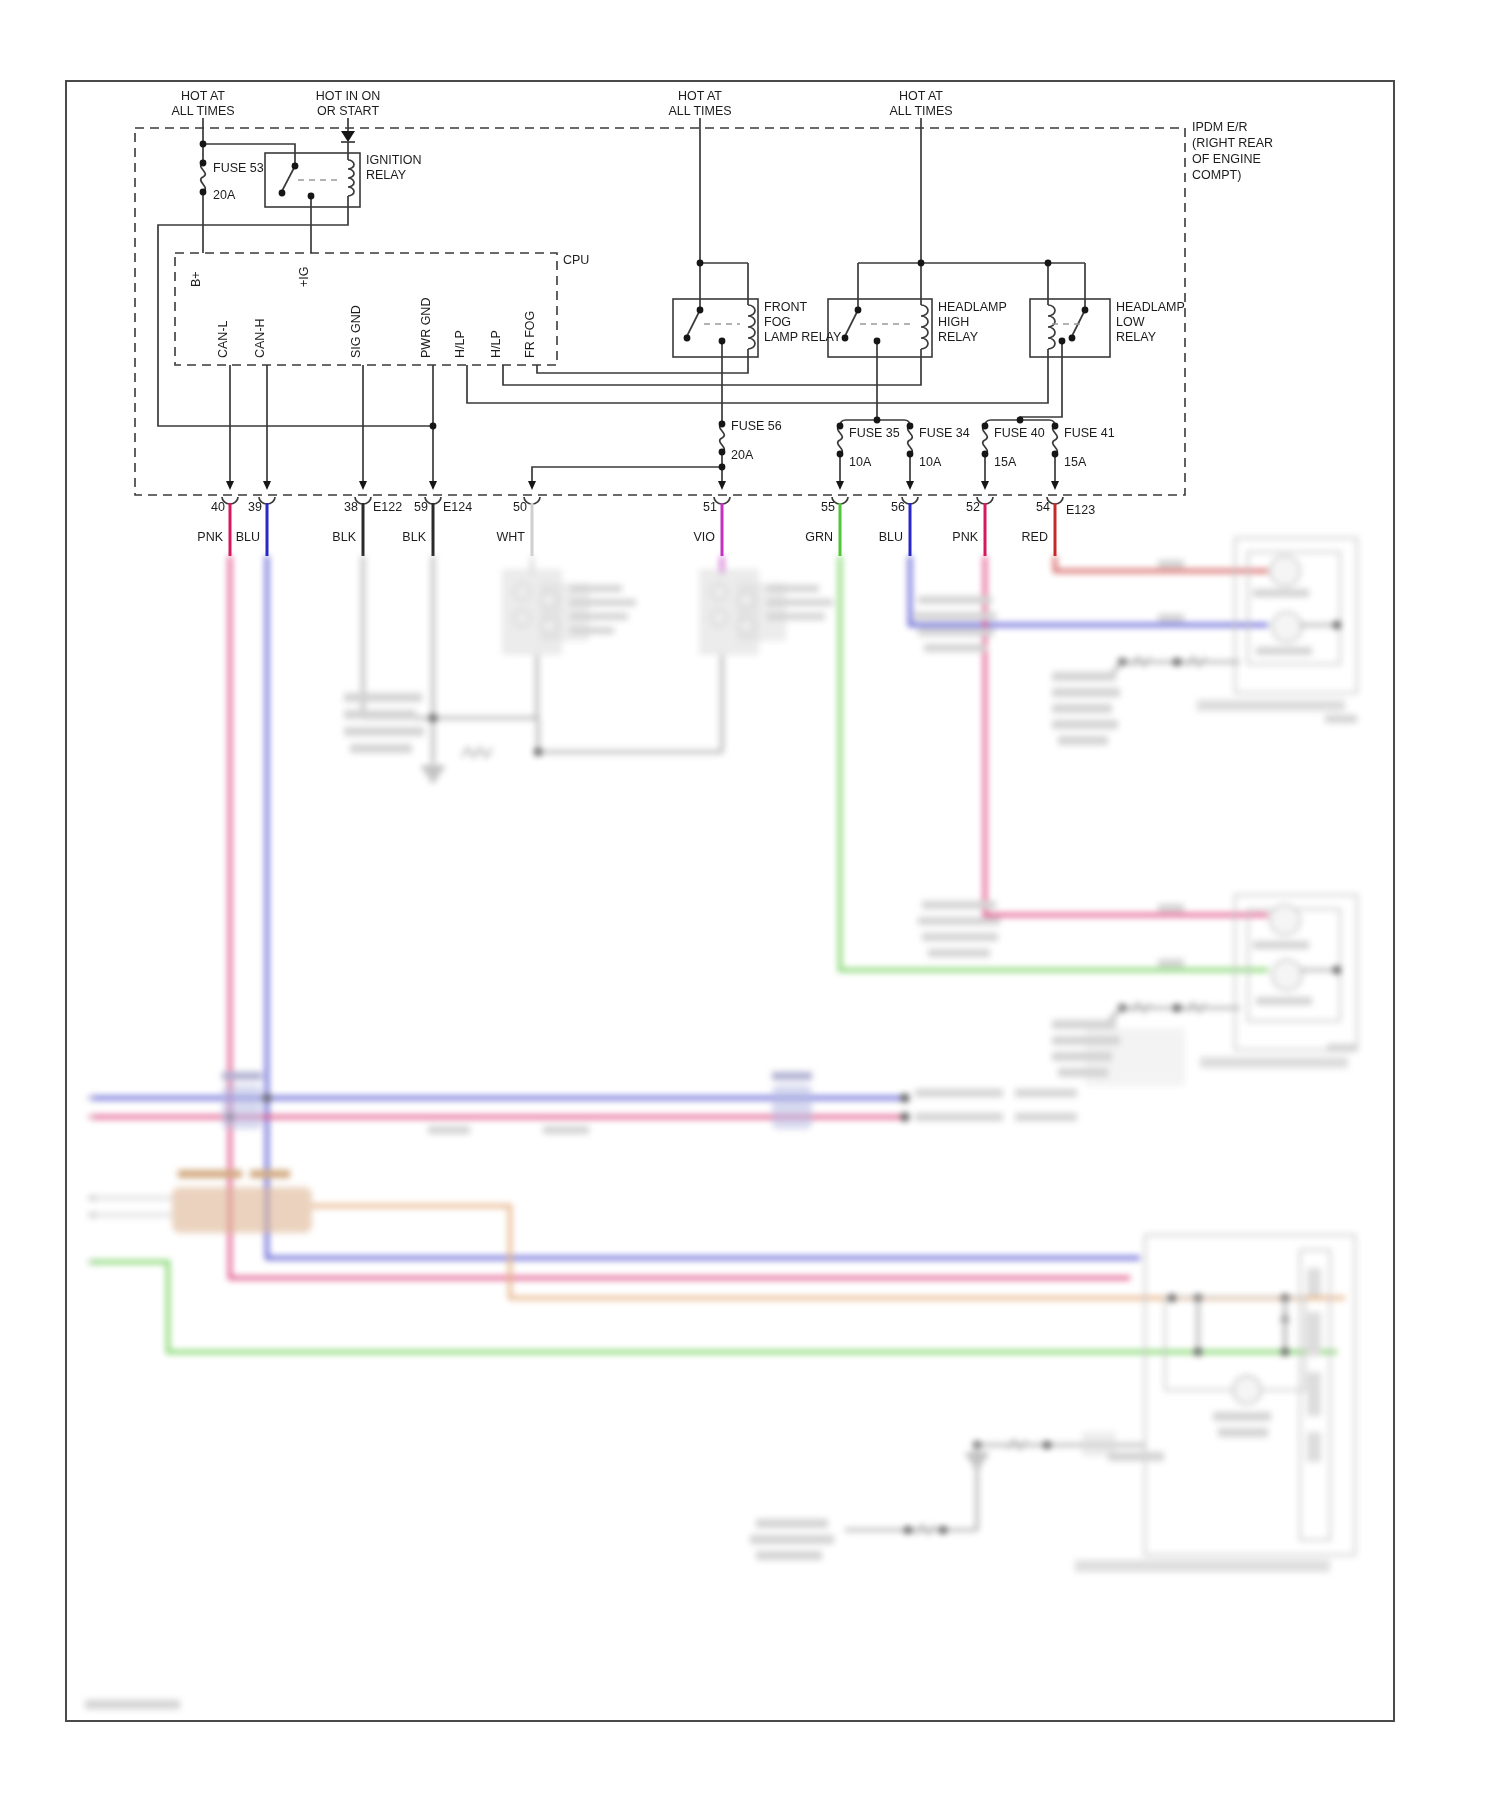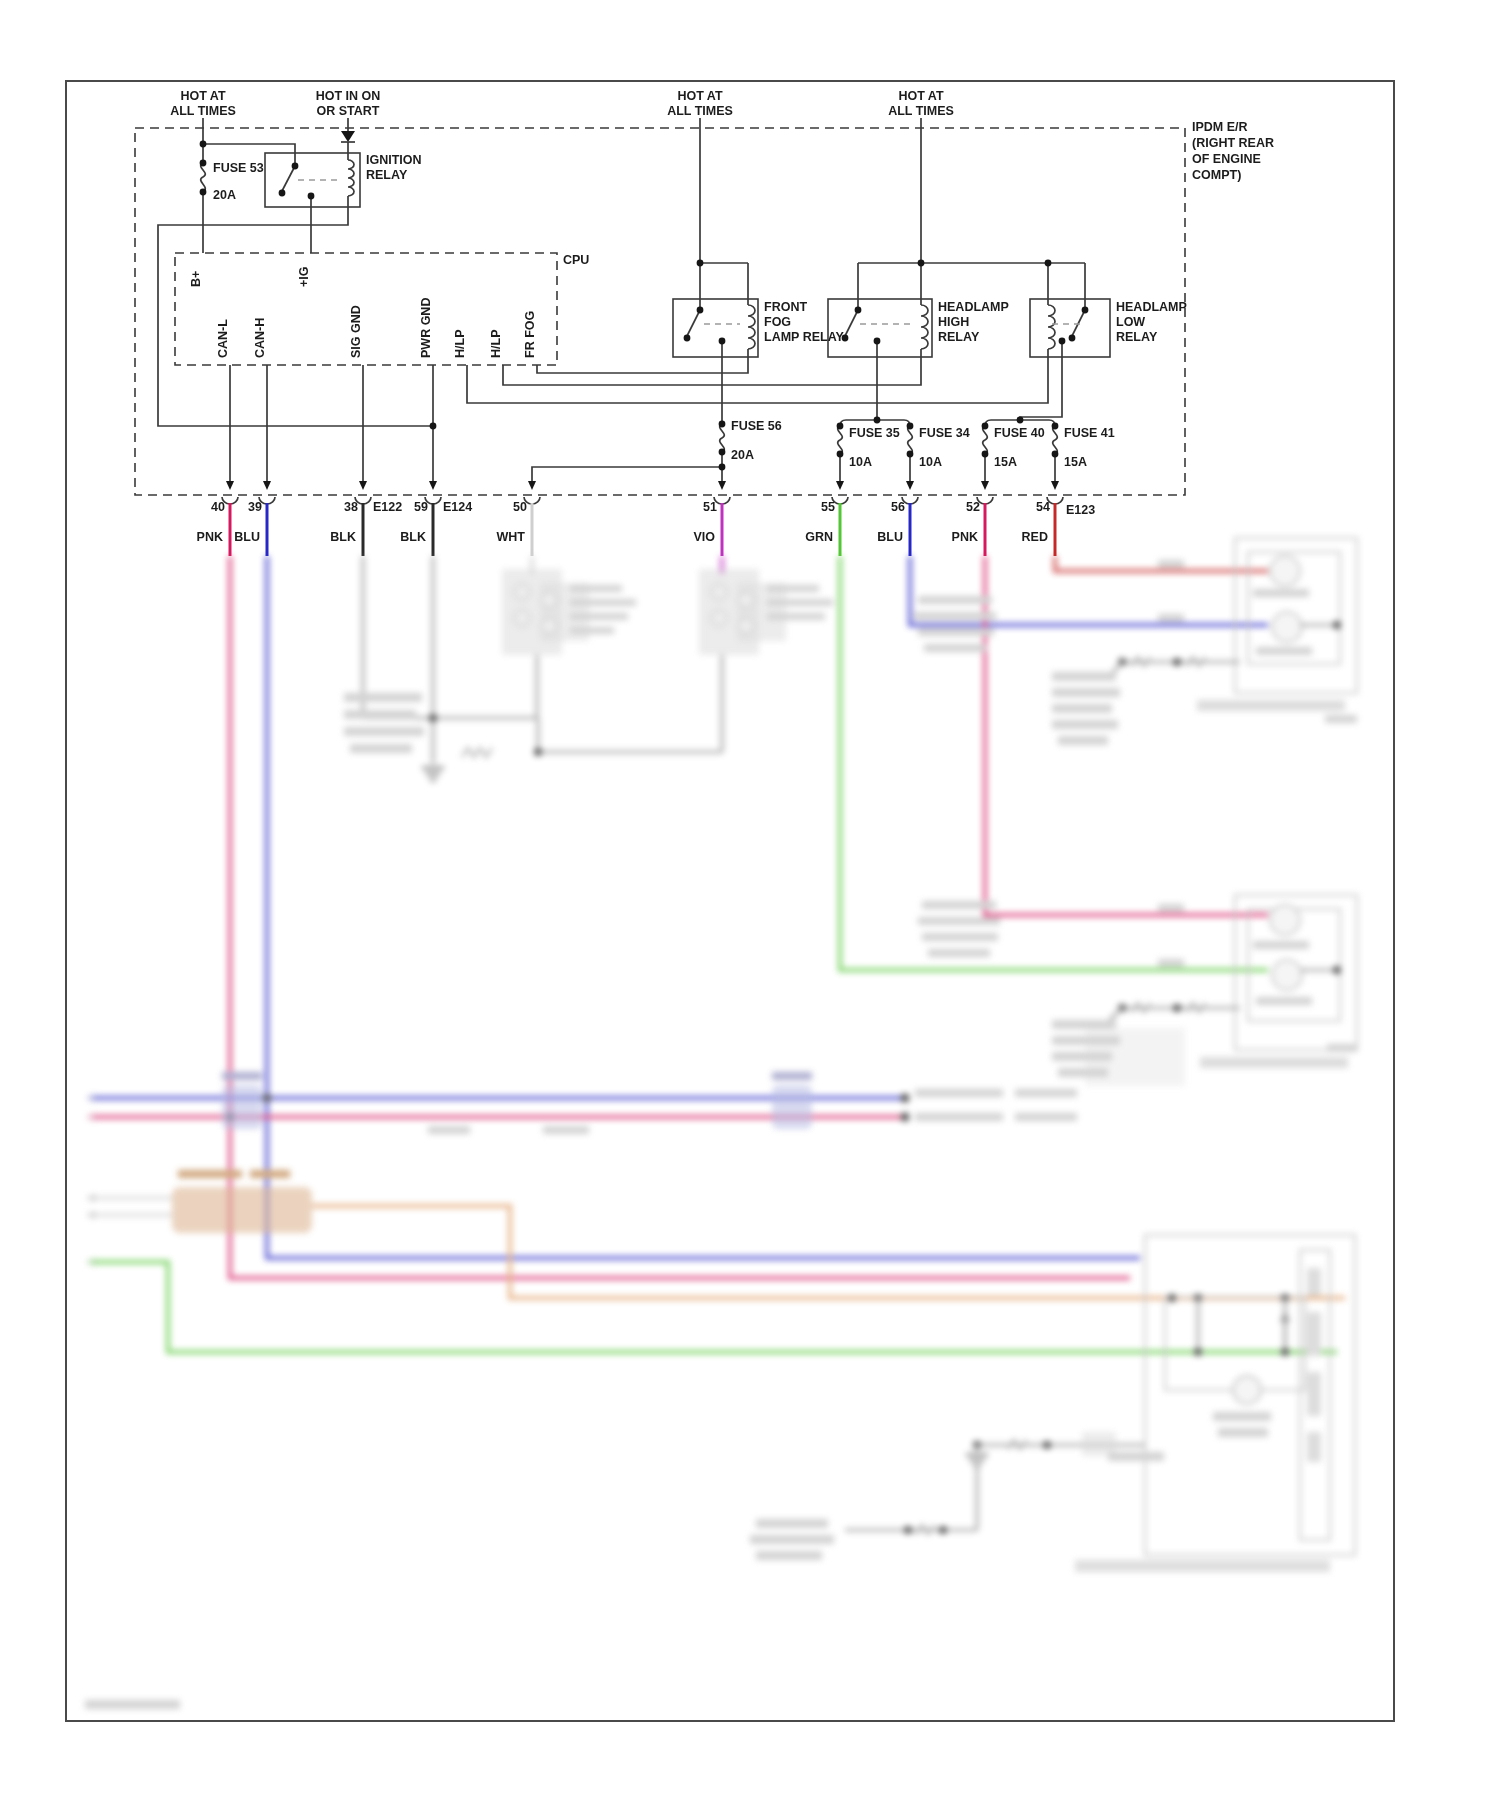--- a/index.html
+++ b/index.html
@@ -1,16 +1,16 @@
 <!DOCTYPE html>
 <html><head>
 <meta charset="utf-8">
 <style>
   html,body{margin:0;padding:0;background:#fff;}
-  #stage{position:relative;width:1500px;height:1799px;background:#ffffff;overflow:hidden;font-weight:bold;}
+  #stage{position:relative;width:1500px;height:1799px;background:#ffffff;overflow:hidden;}
   svg text{font-family:"Liberation Sans", sans-serif;font-size:12.5px;fill:#1c1c1c;}
   .wire{stroke:#3a3a3a;stroke-width:1.7;fill:none;}
   .boxline{stroke:#3a3a3a;stroke-width:1.6;fill:none;}
   .dashbox{stroke:#3a3a3a;stroke-width:1.6;fill:none;stroke-dasharray:9 6;}
   .ctl{stroke:#9a9a9a;stroke-width:1.3;fill:none;stroke-dasharray:6 5;}
   .dot{fill:#161616;}
   .blurzone{filter:blur(3px);opacity:.72;}
   .gbar{fill:#c2c2c2;}
   .gwire{stroke:#8f8f8f;stroke-width:3.2;fill:none;}
   .cbox{stroke:#b3b3b3;stroke-width:2;fill:none;}

